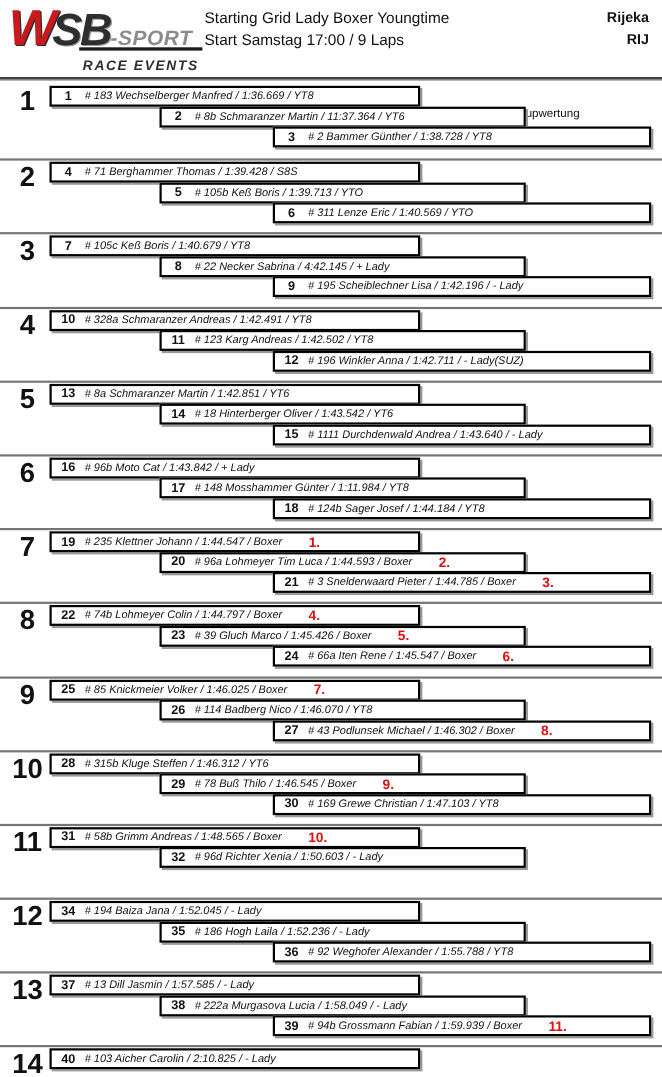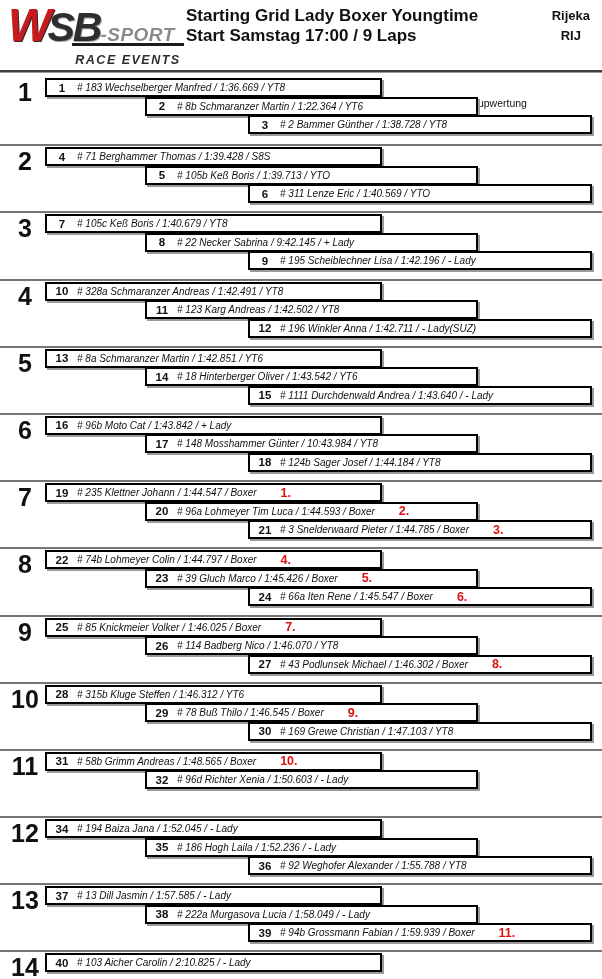--- a/index.html
+++ b/index.html
@@ -11,22 +11,22 @@
   
   .header { position:absolute; left:0; top:0; width:602px; height:77px; }
   .logo { position:absolute; left:8px; top:2px; width:172px; }
   .logo-line1 { font-style:italic; font-weight:bold; line-height:1; white-space:nowrap; }
   .logo-w { color:#c8191c; font-size:46px; letter-spacing:-4px; text-shadow:1px 1px 0 #2b2b2b; }
   .logo-sb { color:#2e2e2e; font-size:41px; letter-spacing:-2px; text-shadow:1px 1px 0 #9a9a9a; }
   .logo-sport { color:#8b8b8b; font-size:19px; font-weight:bold; font-style:italic; letter-spacing:0.5px; }
   .logo-line2 { margin-left:64px; margin-top:-5px; width:112px; border-top:3px solid #1c1c1c;
     color:#2e2e2e; font-style:italic; font-weight:bold; font-size:12.5px; letter-spacing:1.5px;
     padding-top:7px; text-align:center; white-space:nowrap; }
-  .title-block { position:absolute; left:186px; top:6px; font-weight:bold; font-size:17px; line-height:20px; white-space:nowrap; }
-  .loc-block { position:absolute; right:12px; top:6px; text-align:center; font-weight:bold; font-size:13px; line-height:20px; }
+  .title-block { position:absolute; left:186px; top:6px; font-weight:normal; font-size:14px; line-height:20px; white-space:nowrap; }
+  .loc-block { position:absolute; right:12px; top:6px; text-align:right; font-weight:bold; font-size:13px; line-height:20px; }
   .note { position:absolute; left:184px; top:53px; font-size:10.5px; white-space:nowrap;margin-top:44px; }
   .header-rule { position:absolute; left:0; top:70px; width:602px; height:2px; background:#3f3f3f; border-bottom:1px solid #9a9a9a; }
   
   .grid { position:absolute; left:0; top:77px; width:602px; }
   .row { position:relative; height:65.2px; border-top:2px solid #757575; }
   .row:first-child { border-top:none; height:67.2px; }
   .pos { position:absolute; left:8px; top:0px; width:34px; text-align:center;
          font-size:25px; font-weight:bold; line-height:1; padding-top:3px; }
   .box { position:absolute; height:15px; background:#fff; border:2px solid #000;
          box-shadow:2px 2px 0 #9a9a9a; display:flex; align-items:center; white-space:nowrap; overflow:visible; }
@@ -63,21 +63,21 @@
 
   <div class="row">
     <div class="pos">1</div>
     <div class="box c0 t0">
         <span class="n">1</span>
         <span class="t"># 183 Wechselberger Manfred / 1:36.669 / YT8</span>
         <span class="r"></span>
       </div>
     <div class="box c1 t1">
         <span class="n">2</span>
-        <span class="t"># 8b Schmaranzer Martin / 1:22.364 / YT6</span>
+        <span class="t"># 8b Schmaranzer Martin / 11:37.364 / YT6</span>
         <span class="r"></span>
       </div>
     <div class="box c2 t2">
         <span class="n">3</span>
         <span class="t"># 2 Bammer Günther / 1:38.728 / YT8</span>
         <span class="r"></span>
       </div>
   </div>
 
   <div class="row">
@@ -101,21 +101,21 @@
 
   <div class="row">
     <div class="pos">3</div>
     <div class="box c0 t0">
         <span class="n">7</span>
         <span class="t"># 105c Keß Boris / 1:40.679 / YT8</span>
         <span class="r"></span>
       </div>
     <div class="box c1 t1">
         <span class="n">8</span>
-        <span class="t"># 22 Necker Sabrina / 9:42.145 / + Lady</span>
+        <span class="t"># 22 Necker Sabrina / 4:42.145 / + Lady</span>
         <span class="r"></span>
       </div>
     <div class="box c2 t2">
         <span class="n">9</span>
         <span class="t"># 195 Scheiblechner Lisa / 1:42.196 / - Lady</span>
         <span class="r"></span>
       </div>
   </div>
 
   <div class="row">
@@ -158,21 +158,21 @@
 
   <div class="row">
     <div class="pos">6</div>
     <div class="box c0 t0">
         <span class="n">16</span>
         <span class="t"># 96b Moto Cat / 1:43.842 / + Lady</span>
         <span class="r"></span>
       </div>
     <div class="box c1 t1">
         <span class="n">17</span>
-        <span class="t"># 148 Mosshammer Günter / 10:43.984 / YT8</span>
+        <span class="t"># 148 Mosshammer Günter / 1:11.984 / YT8</span>
         <span class="r"></span>
       </div>
     <div class="box c2 t2">
         <span class="n">18</span>
         <span class="t"># 124b Sager Josef / 1:44.184 / YT8</span>
         <span class="r"></span>
       </div>
   </div>
 
   <div class="row">

